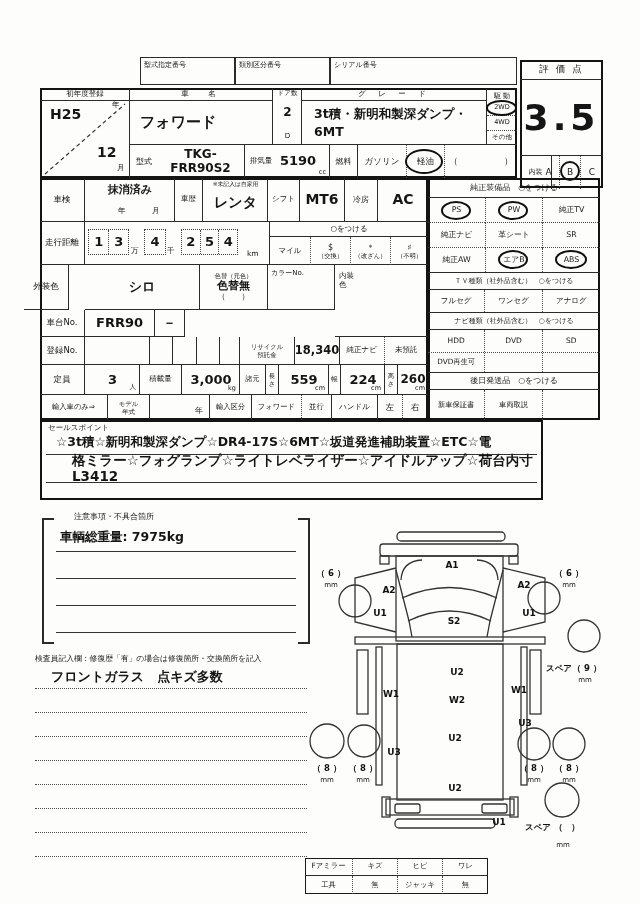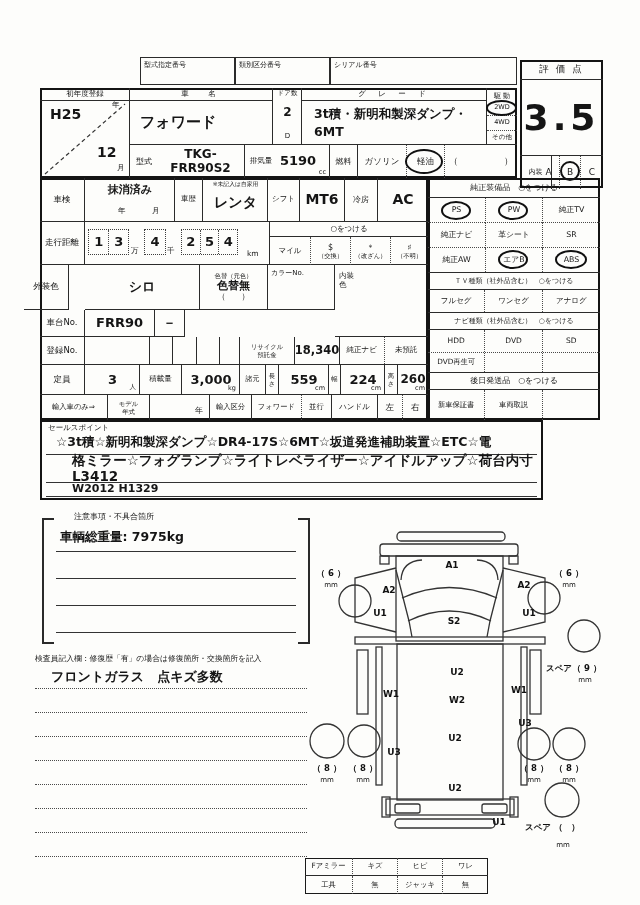--- a/index.html
+++ b/index.html
@@ -269,21 +269,20 @@
   <div class="a" style="left:428px;top:390px;width:172px;height:30px;display:flex">
     <span class="fx" style="width:57px;font-size:7.3px">新車保証書</span>
     <span class="fx dl" style="width:57px;font-size:7.3px">車両取説</span>
     <span class="dl" style="width:58px"></span>
   </div>
 
   <div class="a B" style="left:40px;top:420px;width:503px;height:80px"></div>
   <span class="a" style="left:48px;top:423px;font-size:7.5px">セールスポイント</span>
   <div class="a fx fs w sb" style="left:46px;top:431px;width:491px;height:24px;font-size:12.5px;padding-left:10px">☆3t積☆新明和製深ダンプ☆DR4-17S☆6MT☆坂道発進補助装置☆ETC☆電</div>
   <div class="a fx fs w sb" style="left:46px;top:455px;width:491px;height:28px;font-size:13.5px;padding-left:26px">格ミラー☆フォグランプ☆ライトレベライザー☆アイドルアップ☆荷台内寸 L3412</div>
-  <div class="a fx fs w sb" style="left:46px;top:483px;width:491px;height:14px;font-size:11px;padding-left:26px">W2012 H1329</div>
 
   <span class="a" style="left:74px;top:511px;font-size:8px">注意事項・不具合箇所</span>
   <div class="a" style="left:42px;top:518px;width:12px;height:126px;border-left:2px solid #2a2a2a;border-top:2px solid #2a2a2a;border-bottom:2px solid #2a2a2a"></div>
   <div class="a" style="left:298px;top:518px;width:12px;height:126px;border-right:2px solid #2a2a2a;border-top:2px solid #2a2a2a;border-bottom:2px solid #2a2a2a"></div>
   <div class="a fx fs w sb" style="left:56px;top:524px;width:240px;height:28px;font-size:12.5px;padding-left:4px">車輌総重量: 7975kg</div>
   <div class="a sb" style="left:56px;top:552px;width:240px;height:27px"></div>
   <div class="a sb" style="left:56px;top:579px;width:240px;height:27px"></div>
   <div class="a sb" style="left:56px;top:606px;width:240px;height:27px"></div>
 
   <span class="a" style="left:35px;top:653px;font-size:7.8px">検査員記入欄：修復歴「有」の場合は修復箇所・交換箇所を記入</span>

